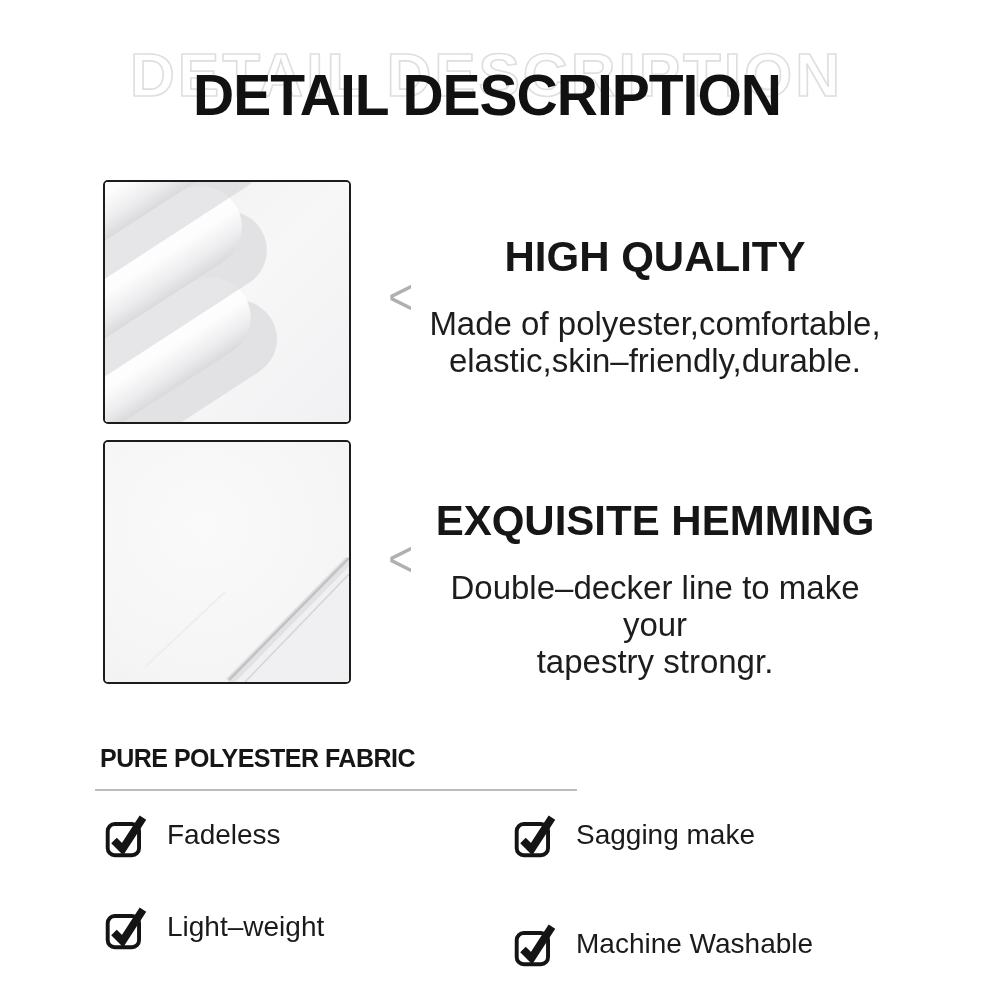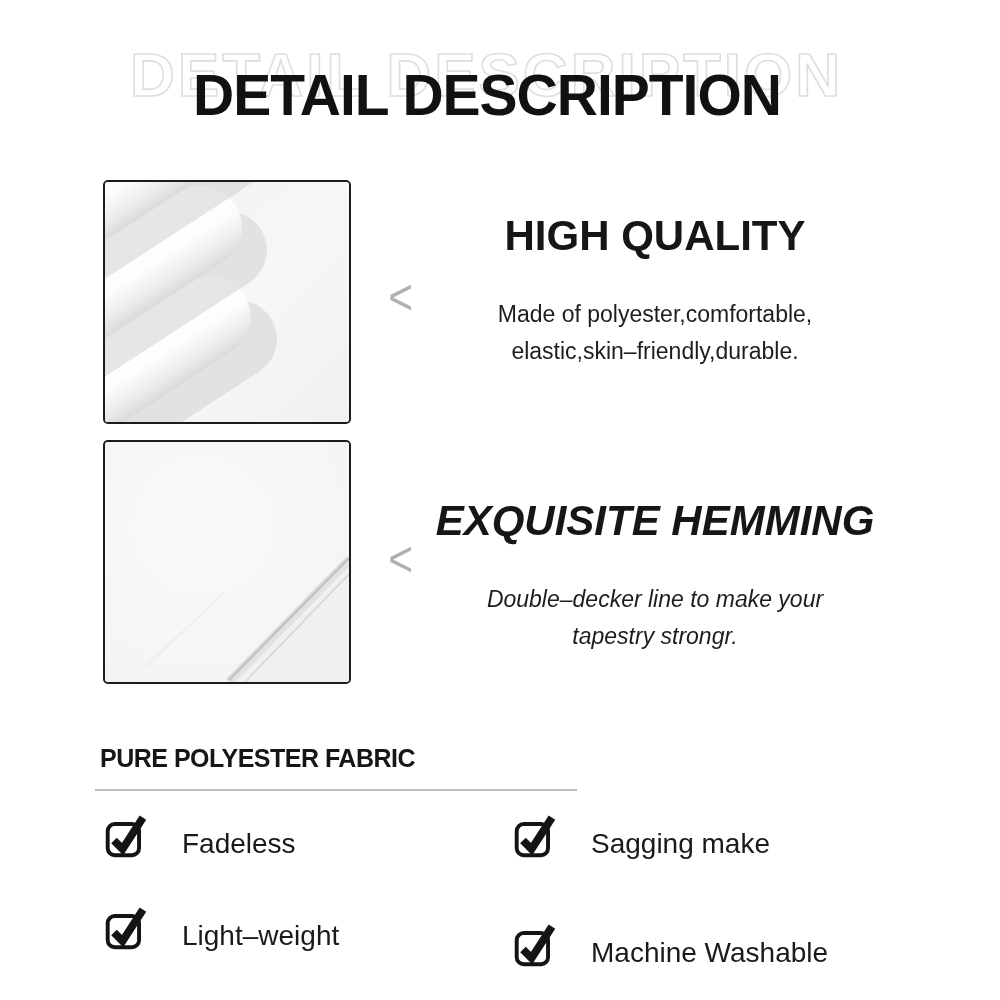--- a/index.html
+++ b/index.html
@@ -15,37 +15,37 @@
 
   
   .thumb{position:absolute;left:103px;width:244px;height:240px;border:2px solid #1c1c1c;
     border-radius:5px;overflow:hidden;background:#f4f4f5;}
   .thumb1{top:180px;}
   .thumb2{top:440px;}
   .thumb svg{display:block;}
 
   
   .section{position:absolute;left:418px;width:474px;text-align:center;}
-  .sec1{top:212px;}
-  .sec2{top:497px;font-style:italic;}
+  .sec1{top:233px;}
+  .sec2{top:497px;}
   .sec-heading{font-size:42px;font-weight:bold;color:#161616;letter-spacing:0px;white-space:nowrap;}
-  .sec-body{margin-top:36px;font-size:23px;color:#1d1d1d;line-height:37px;}
+  .sec-body{margin-top:24px;font-size:33px;color:#1d1d1d;line-height:37px;}
   .sec-body span{display:block;}
 
   .chevron{position:absolute;left:386px;font-size:50px;color:#b0b0b0;font-weight:400;
     transform:scaleX(0.85);line-height:1;}
   .chev1{top:272px;}
   .chev2{top:534px;}
 
   
   .feat-heading{position:absolute;left:100px;top:744px;font-size:25px;font-weight:bold;
     color:#161616;letter-spacing:-0.5px;white-space:nowrap;}
   .feat-underline{position:absolute;left:95px;top:789px;width:482px;height:2px;background:#bcbcbc;}
 
-  .feature{position:absolute;display:flex;align-items:flex-end;gap:32px;}
+  .feature{position:absolute;display:flex;align-items:flex-start;gap:17px;}
   .feature .box{width:47px;height:47px;flex:0 0 47px;}
   .feature .label{font-size:28px;color:#1a1a1a;white-space:nowrap;padding-top:6px;}
   .pos-0{left:103px;top:813px;}
   .pos-1{left:103px;top:905px;}
   .pos-2{left:512px;top:813px;}
   .pos-3{left:512px;top:922px;}
 </style>
 </head>
 <body>
 

